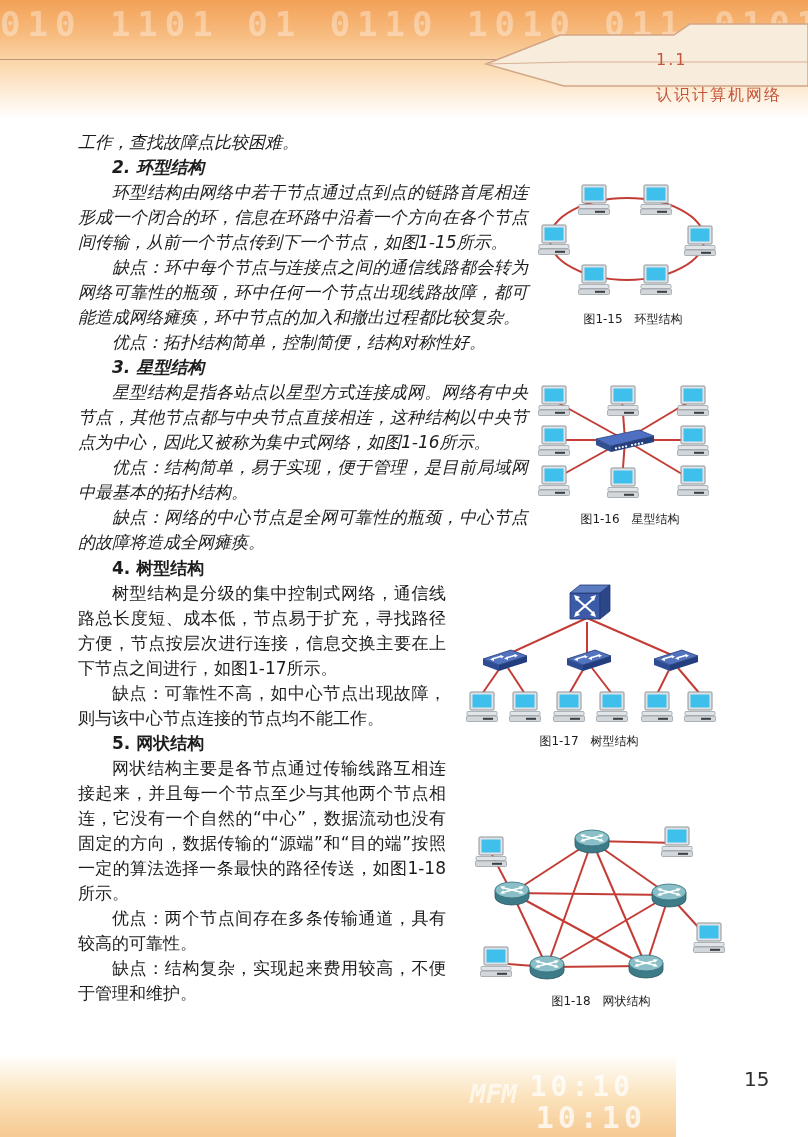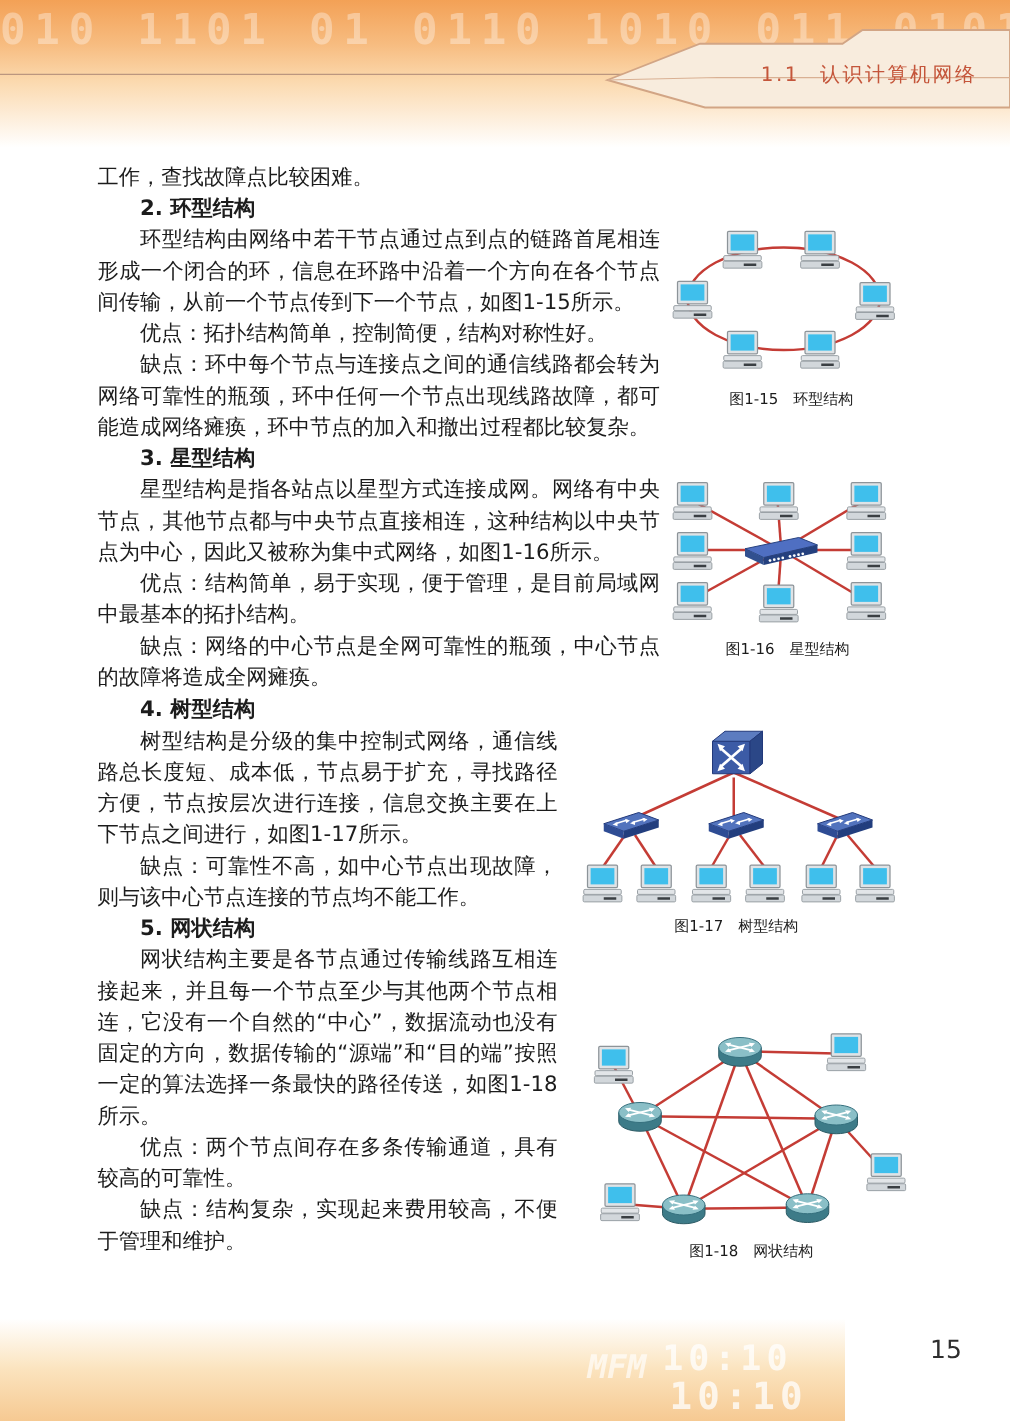--- a/index.html
+++ b/index.html
@@ -17,41 +17,41 @@
     font-family:"DejaVu Sans Mono", monospace; font-size:34px; font-weight:bold;
     color:rgba(255,255,255,0.35); letter-spacing:7px; white-space:nowrap; overflow:hidden;
   }
   .top-line{
     position:absolute; top:59px; left:0; width:502px; height:0;
     border-top:1px solid #bb967f;
   }
   .banner-svg{ position:absolute; top:0; right:0; }
   .header-title{
     position:absolute; top:50px; right:26px; display:flex; gap:16px;
-    font-size:16px; color:#c4553a; letter-spacing:2px;
+    font-size:16px; color:#c4553a; letter-spacing:2px;flex-direction:column;
   }
   
   .bottom-band{
     position:absolute; bottom:0; left:0; width:676px; height:82px;
     background:linear-gradient(180deg,rgba(255,255,255,0) 0%,#fbe3bd 50%,#f6c992 100%);
   }
   .clock-digits{
     position:absolute; font-family:"DejaVu Sans Mono", monospace; font-weight:bold;
     color:rgba(255,255,255,0.75); letter-spacing:4px;
   }
   .clock-1{ right:42px; bottom:34px; font-size:28px;}
   .clock-2{ right:30px; bottom:2px;  font-size:30px;}
   .mfm{ left:470px; bottom:28px; font-size:26px; font-style:italic; color:rgba(255,255,255,0.65);
         font-family:"DejaVu Sans Mono", monospace; position:absolute; font-weight:bold;}
   .page-number{
     position:absolute; left:744px; top:1067px; font-size:20px; color:#2e2e2e;
   }
   
   .text-col{ position:absolute; left:78px; font-size:17px; line-height:25px; }
-  .text-col-a{ top:130px; width:450px; }
+  .text-col-a{ top:130px; width:450px;font-style:italic; }
   .text-col-b{ top:556px; width:368px; }
   .para{ margin:0; text-indent:2em; text-align:justify; }
   .para.no-indent{ text-indent:0; }
   .sec-heading{ margin:0; text-indent:2em; font-weight:bold; }
   
   .figure{ position:absolute; }
   .fig-ring{ left:533px; top:175px; width:200px; }
   .fig-star{ left:530px; top:383px; width:200px; }
   .fig-tree{ left:458px; top:580px; width:262px; }
   .fig-mesh{ left:458px; top:808px; width:262px; }
@@ -147,22 +147,22 @@
             <polygon points="8,15.4 13,15.8 11,12.5"></polygon>
         </g>
       </g>
     </defs>
   </svg>
 
   <div class="text-col text-col-a">
     <p class="para no-indent">工作，查找故障点比较困难。</p>
     <p class="sec-heading">2. 环型结构</p>
     <p class="para">环型结构由网络中若干节点通过点到点的链路首尾相连形成一个闭合的环，信息在环路中沿着一个方向在各个节点间传输，从前一个节点传到下一个节点，如图1-15所示。</p>
+    <p class="para">缺点：环中每个节点与连接点之间的通信线路都会转为网络可靠性的瓶颈，环中任何一个节点出现线路故障，都可能造成网络瘫痪，环中节点的加入和撤出过程都比较复杂。</p>
     <p class="para">优点：拓扑结构简单，控制简便，结构对称性好。</p>
-    <p class="para">缺点：环中每个节点与连接点之间的通信线路都会转为网络可靠性的瓶颈，环中任何一个节点出现线路故障，都可能造成网络瘫痪，环中节点的加入和撤出过程都比较复杂。</p>
     <p class="sec-heading">3. 星型结构</p>
     <p class="para">星型结构是指各站点以星型方式连接成网。网络有中央节点，其他节点都与中央节点直接相连，这种结构以中央节点为中心，因此又被称为集中式网络，如图1-16所示。</p>
     <p class="para">优点：结构简单，易于实现，便于管理，是目前局域网中最基本的拓扑结构。</p>
     <p class="para">缺点：网络的中心节点是全网可靠性的瓶颈，中心节点的故障将造成全网瘫痪。</p>
   </div>
 
   <div class="text-col text-col-b">
     <p class="sec-heading">4. 树型结构</p>
     <p class="para">树型结构是分级的集中控制式网络，通信线路总长度短、成本低，节点易于扩充，寻找路径方便，节点按层次进行连接，信息交换主要在上下节点之间进行，如图1-17所示。</p>
     <p class="para">缺点：可靠性不高，如中心节点出现故障，则与该中心节点连接的节点均不能工作。</p>

